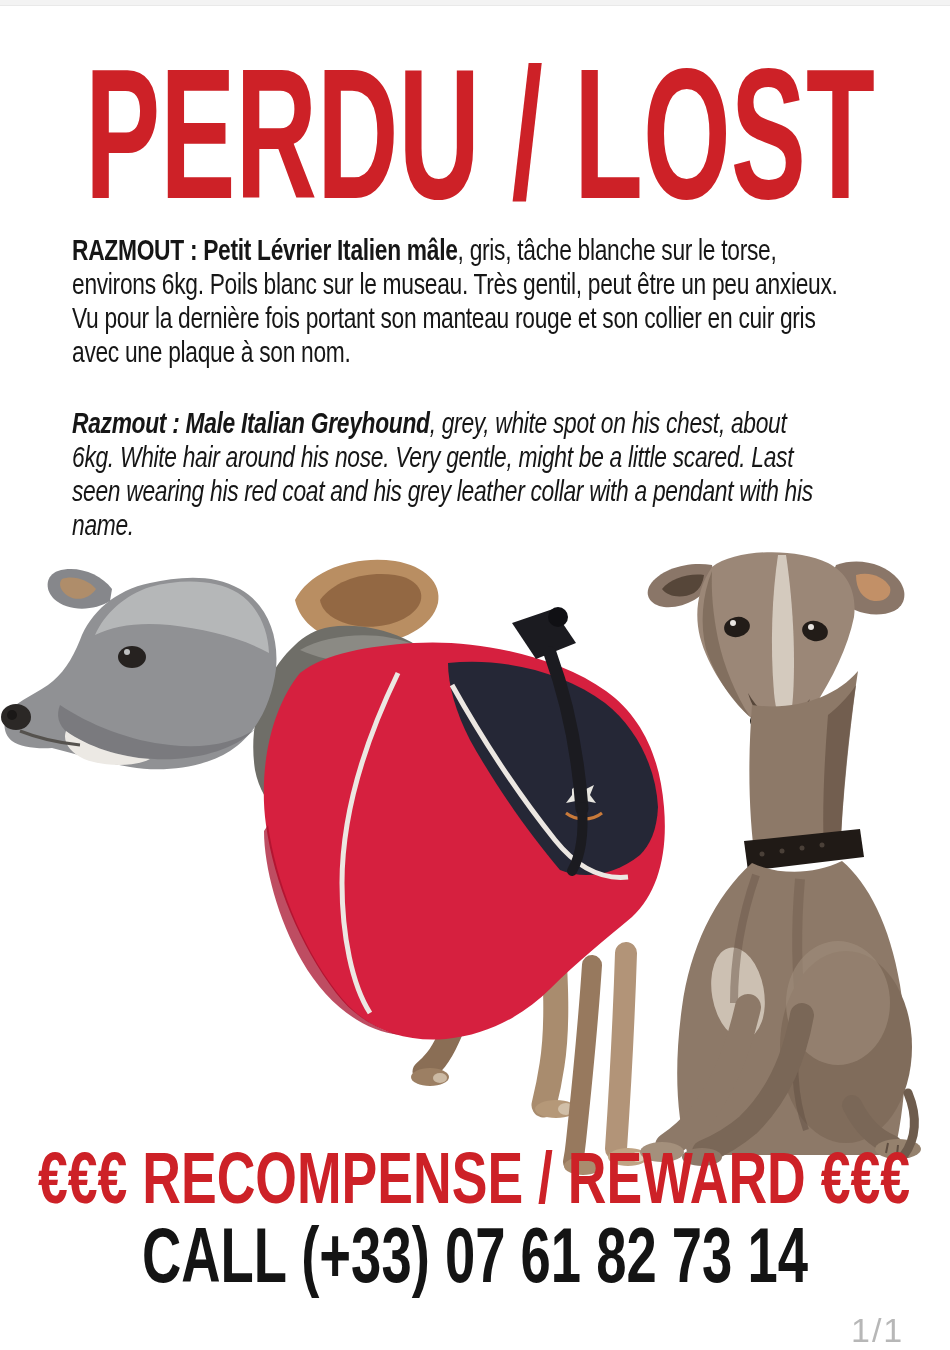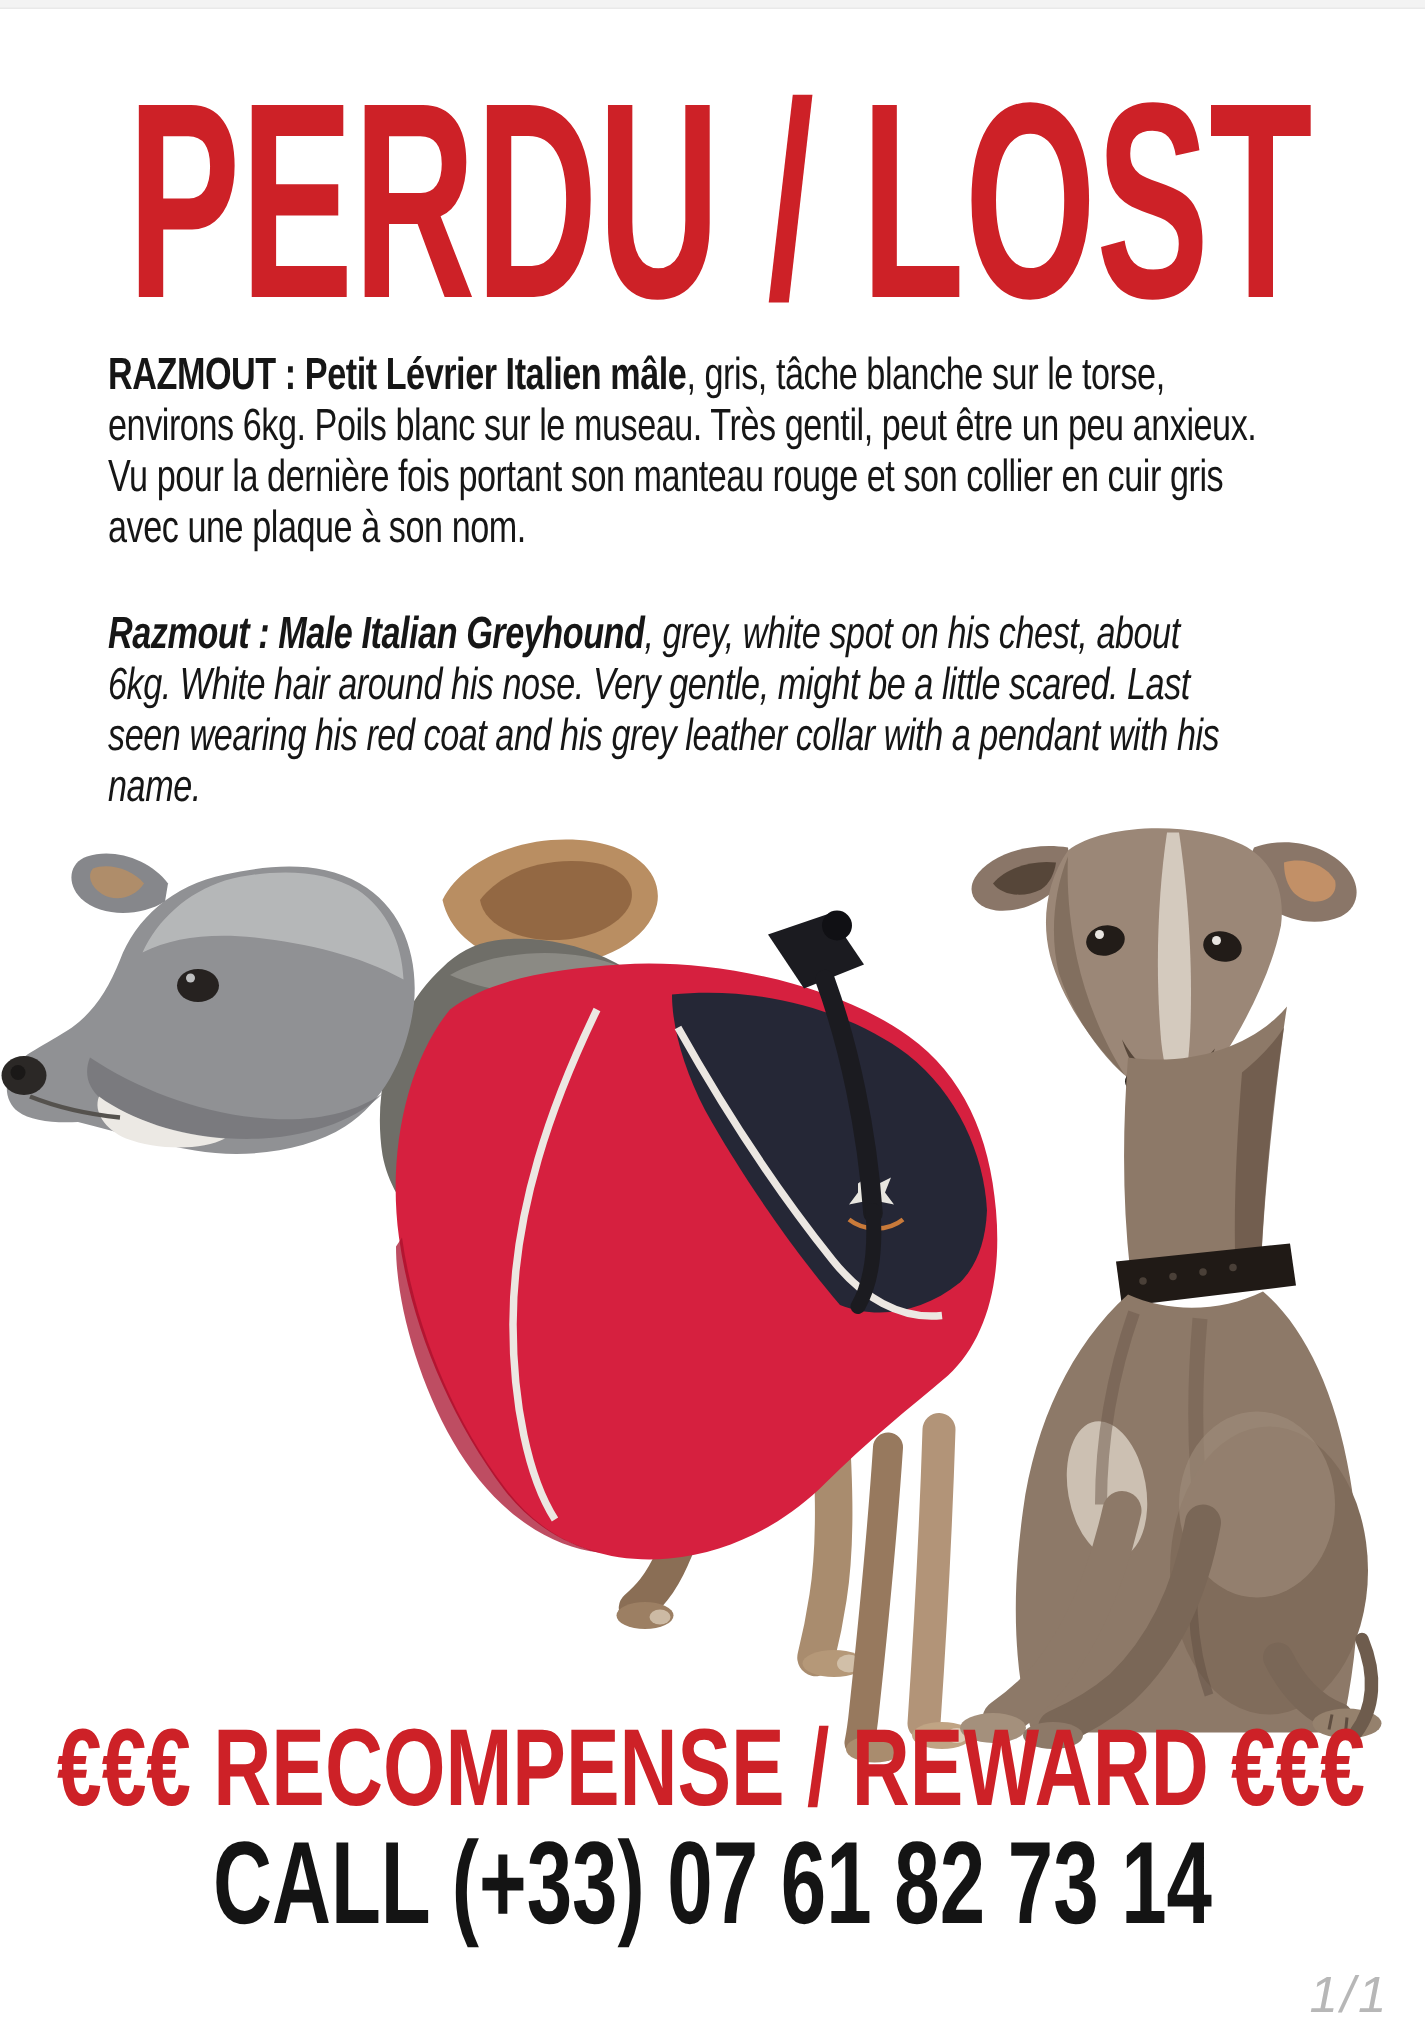--- a/index.html
+++ b/index.html
@@ -17,22 +17,22 @@
 
   .para{position:absolute;left:72px;color:#161616;font-size:30px;line-height:34px;
         transform:scaleX(0.76);transform-origin:0 0;letter-spacing:-0.4px;}
   .para .line{white-space:nowrap;}
   .para .b{font-weight:700;}
   .para.fr{top:233px;}
   .para.en{top:406px;font-style:italic;}
 
   .dogs{position:absolute;left:0;top:545px;z-index:1;}
 
-  .page-indicator{position:absolute;left:873px;top:1311px;font-size:34px;
-                  color:#b7b7b7;letter-spacing:2px;font-style:italic;}
+  .page-indicator{position:absolute;left:851px;top:1311px;font-size:34px;
+                  color:#b7b7b7;letter-spacing:2px;}
 </style>
 </head>
 <body>
 
 <div class="page">
 
   <div class="top-strip"></div>
 
   <svg class="title-svg" width="812" height="155" viewBox="0 0 812 155">
     <text class="headline red-fill" x="7" y="138" font-size="186" textLength="790" lengthAdjust="spacingAndGlyphs">PERDU / LOST</text>

